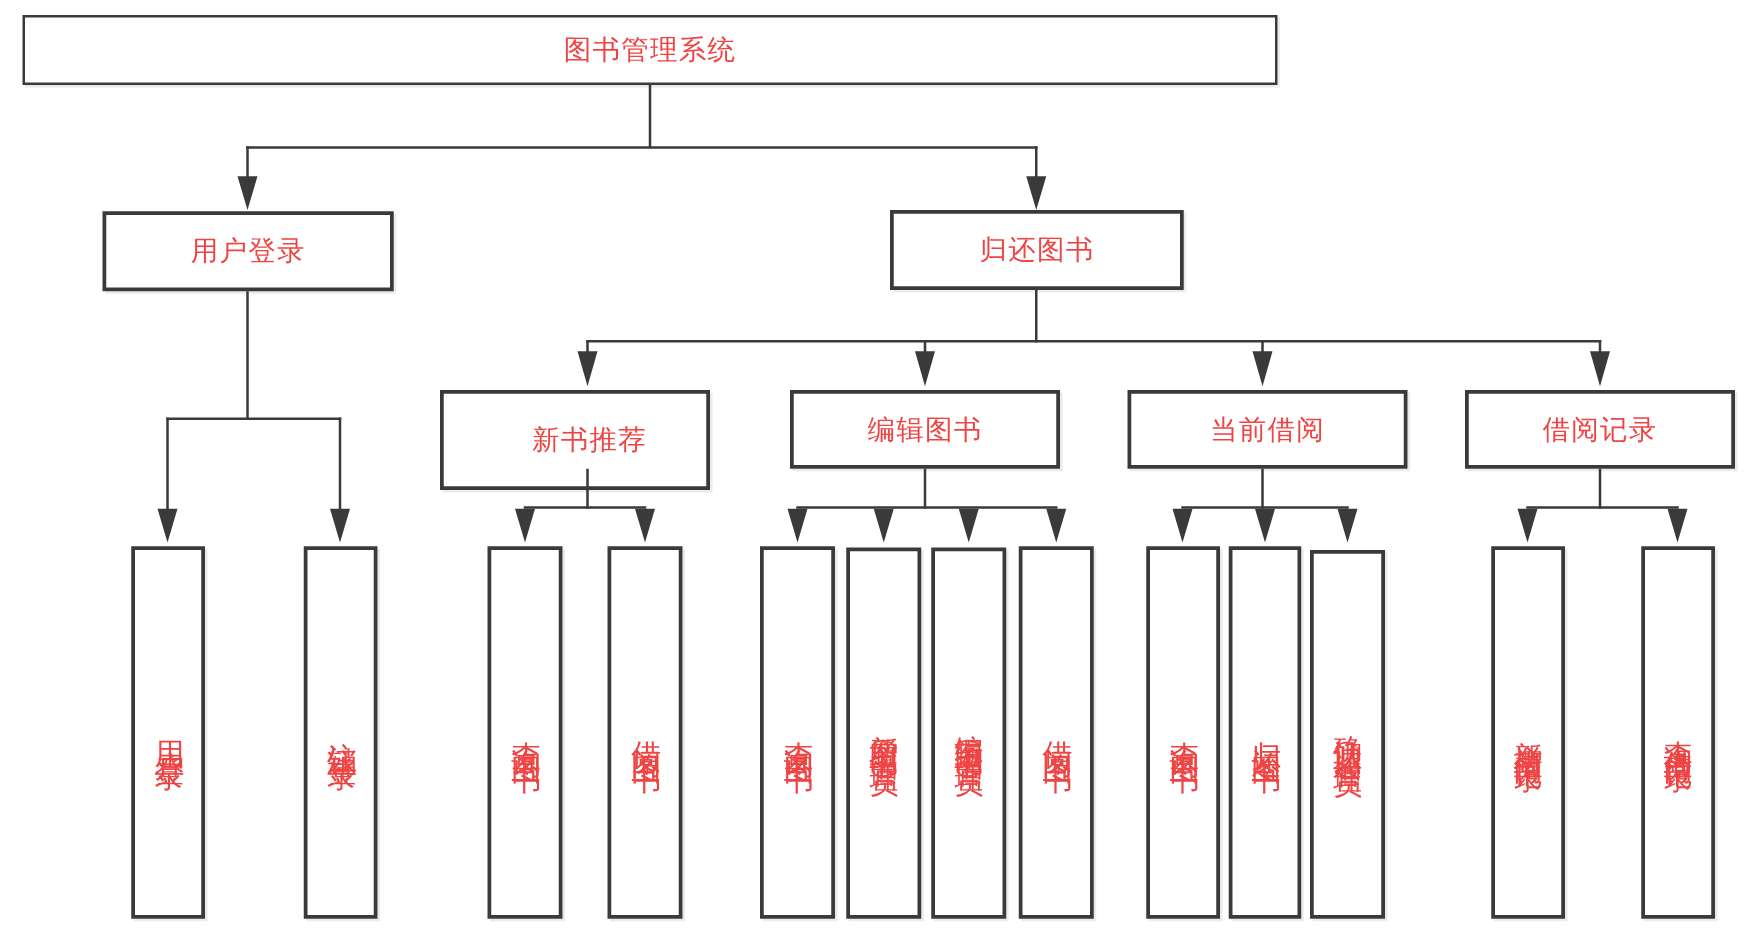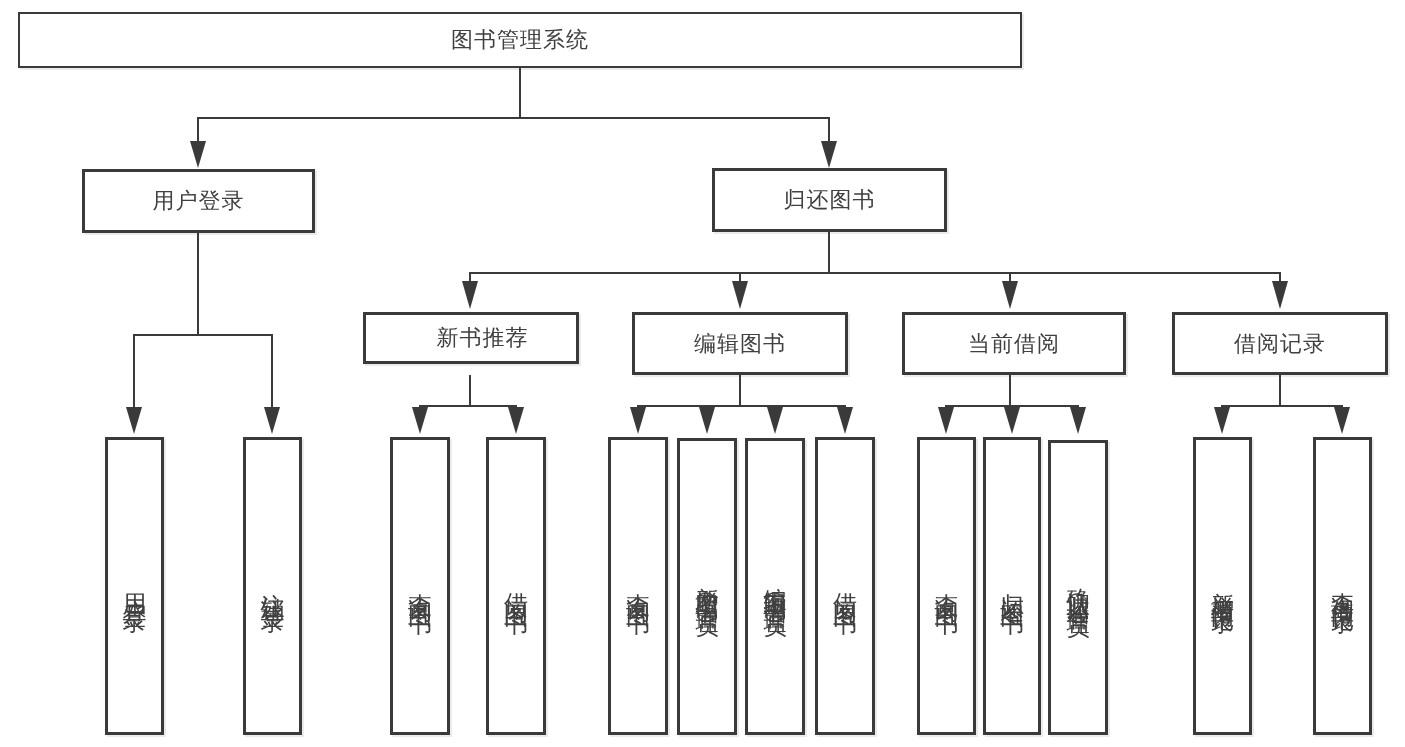--- a/index.html
+++ b/index.html
@@ -10,21 +10,21 @@
     font-family:"Liberation Sans","DejaVu Sans",sans-serif;
     overflow:hidden;
   }
   
   .node{
     position:absolute;
     background:#ffffff;
     border:3px solid #3a3a3a;
     box-sizing:border-box;
     display:flex;align-items:center;justify-content:center;
-    color:#404040;
+    color:#ef4444;
     box-shadow:2px 2px 0 rgba(0,0,0,0.08);
   }
   .node.root{border-width:2px;}
   .hnode span{font-size:22px;letter-spacing:1px;white-space:nowrap;}
   .vnode span{
     writing-mode:vertical-rl;
     font-size:24px;
     letter-spacing:6px;
     line-height:1;
   }
@@ -84,21 +84,21 @@
   <div class="hline" style="left:469px;top:272px;width:812px;"></div>
   <div class="vline" style="left:469px;top:272px;height:10px;"></div>
   <div class="arrow" style="left:462px;top:281px;border-top-width:28px;"></div>
   <div class="vline" style="left:739px;top:272px;height:10px;"></div>
   <div class="arrow" style="left:732px;top:281px;border-top-width:28px;"></div>
   <div class="vline" style="left:1009px;top:272px;height:10px;"></div>
   <div class="arrow" style="left:1002px;top:281px;border-top-width:28px;"></div>
   <div class="vline" style="left:1279px;top:272px;height:10px;"></div>
   <div class="arrow" style="left:1272px;top:281px;border-top-width:28px;"></div>
 
-  <div class="node hnode" style="left:363px;top:312px;width:216px;height:52px;padding-left:23px;">
+  <div class="node hnode" style="left:352px;top:312px;width:216px;height:80px;padding-left:23px;">
     <span>新书推荐</span>
   </div>
   <div class="node hnode" style="left:632px;top:312px;width:216px;height:63px;">
     <span>编辑图书</span>
   </div>
   <div class="node hnode" style="left:902px;top:312px;width:224px;height:63px;">
     <span>当前借阅</span>
   </div>
   <div class="node hnode" style="left:1172px;top:312px;width:216px;height:63px;">
     <span>借阅记录</span>

